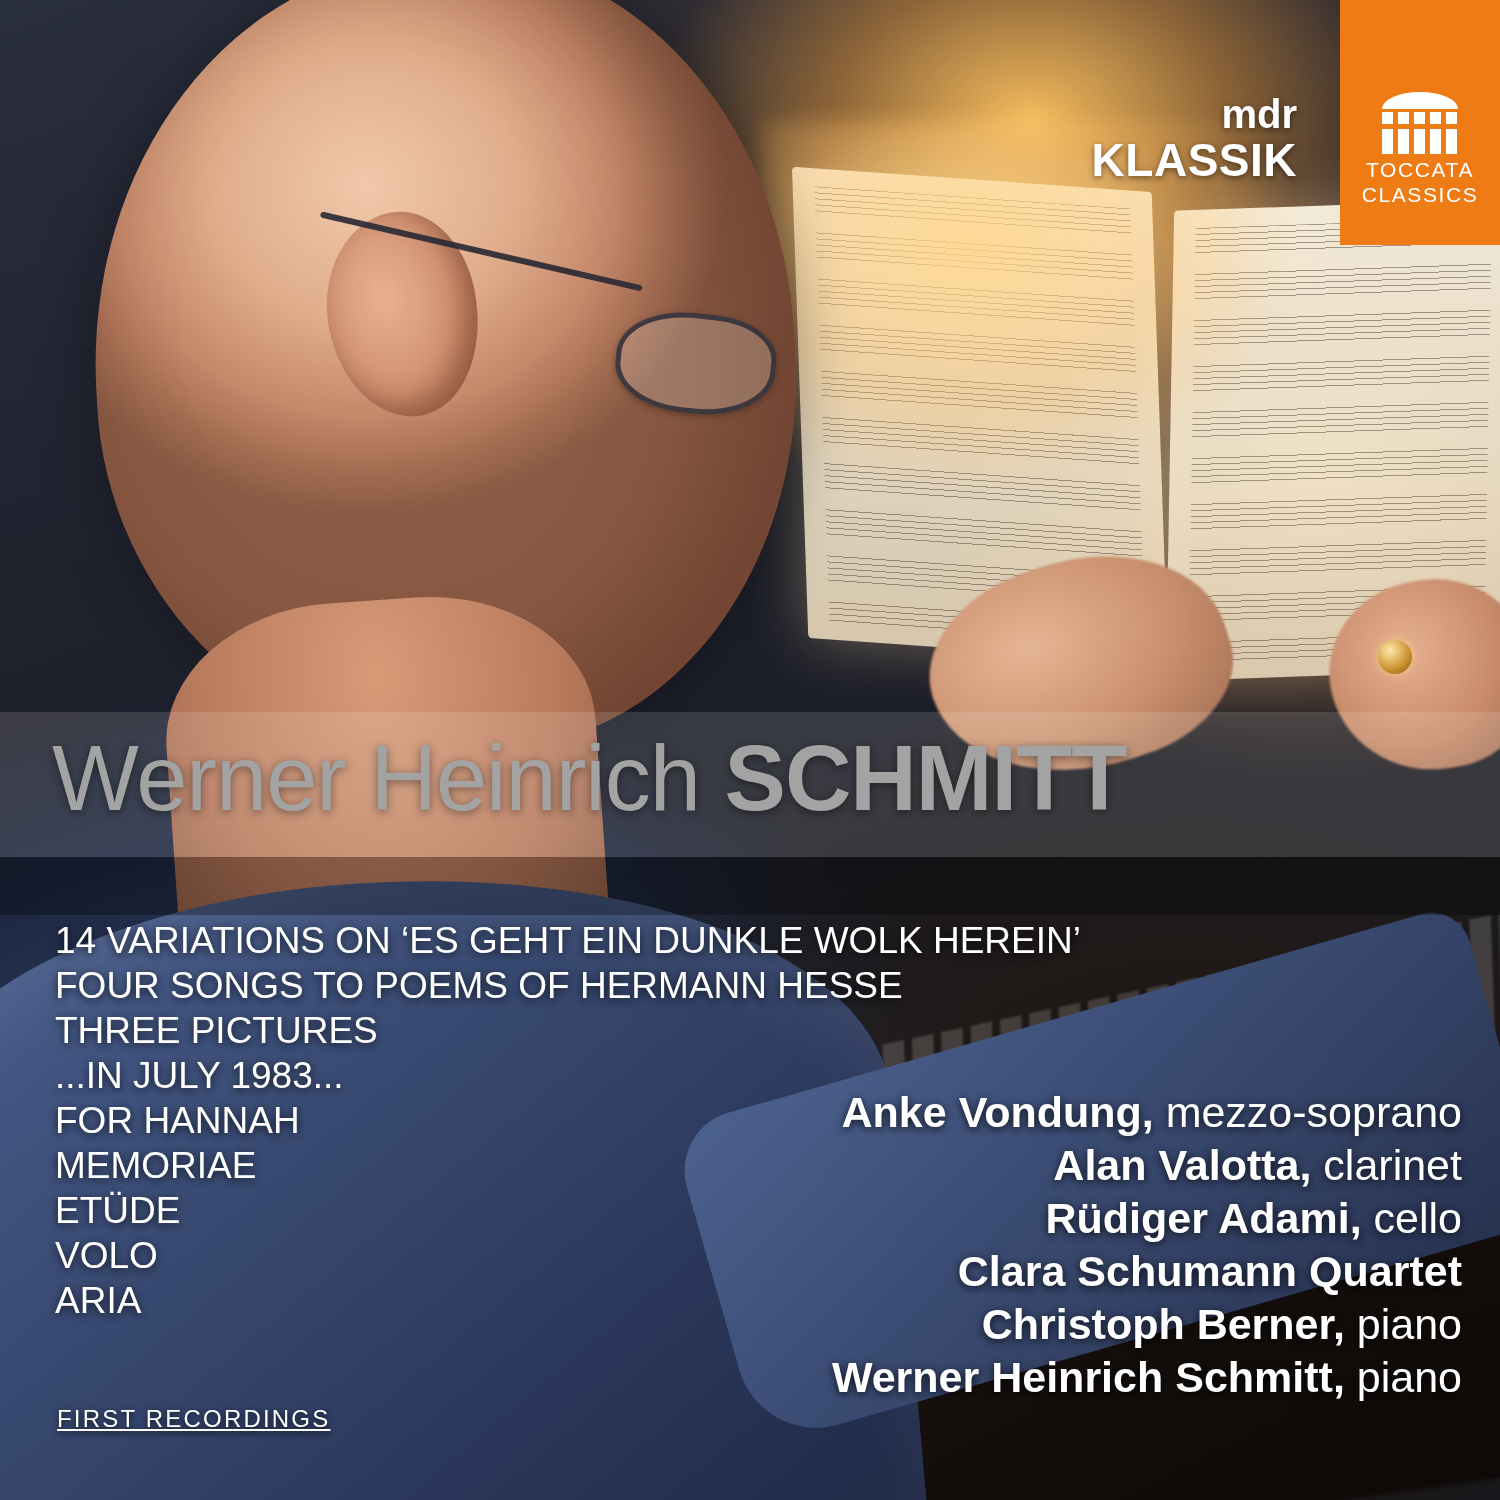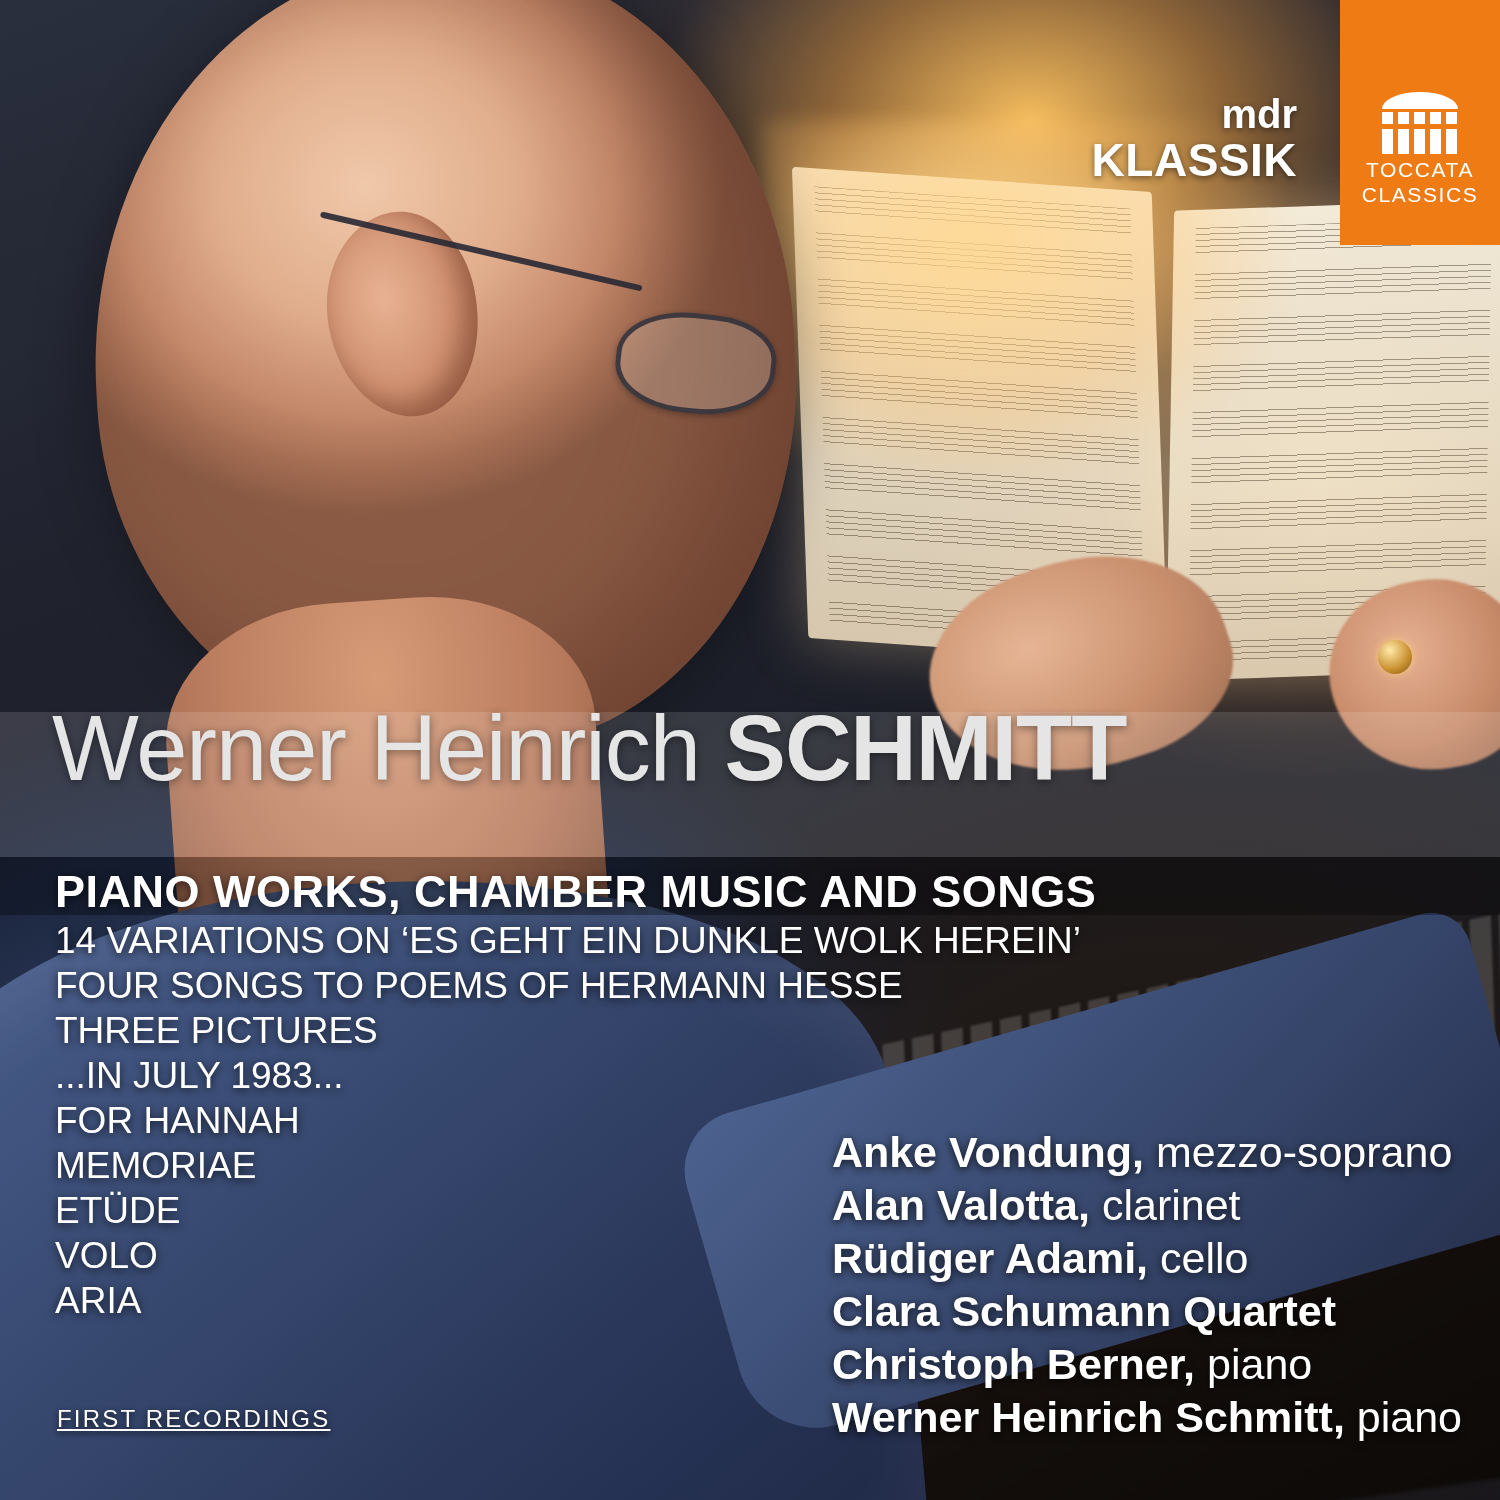--- a/index.html
+++ b/index.html
@@ -199,22 +199,22 @@
     background: rgba(255,255,255,0.13);
   }
   .band-sub {
     position: absolute;
     left: 0; top: 857px; width: 1500px; height: 58px;
     background: rgba(0,0,0,0.30);
   }
 
   .artist {
     position: absolute;
-    left: 52px; top: 696px;
-    color: #e5e5e5;
+    left: 52px; top: 726px;
+    color: #a3a3a3;
     font-size: 92px;
     font-weight: 400;
     letter-spacing: -1px;
     white-space: nowrap;
     text-shadow: 0 2px 10px rgba(0,0,0,0.45);
   }
   .artist b { font-weight: 700; }
 
   .headline {
     position: absolute;
@@ -236,22 +236,22 @@
     color: #ffffff;
     font-size: 37px;
     font-weight: 400;
     line-height: 45px;
     white-space: nowrap;
     text-shadow: 0 2px 8px rgba(0,0,0,0.75);
   }
 
   .performers {
     position: absolute;
-    right: 38px; top: 1126px;
-    text-align: left;
+    right: 38px; top: 1086px;
+    text-align: right;
   }
   .performers .p {
     color: #ffffff;
     font-size: 43px;
     line-height: 53px;
     font-weight: 700;
     white-space: nowrap;
     text-shadow: 0 2px 9px rgba(0,0,0,0.8);
   }
   .performers .p span.role { font-weight: 400; }
@@ -362,21 +362,20 @@
     <div class="hand"></div>
     <div class="hand2"></div>
     <div class="ring"></div>
   </div>
 
   <div class="band-title"></div>
   <div class="band-sub"></div>
 
   <div class="artist"><span>Werner Heinrich </span><b>SCHMITT</b></div>
 
-  <div class="headline">PIANO WORKS, CHAMBER MUSIC AND SONGS</div>
 
   <div class="works">
     <div class="w">14 VARIATIONS ON ‘ES GEHT EIN DUNKLE WOLK HEREIN’</div>
     <div class="w">FOUR SONGS TO POEMS OF HERMANN HESSE</div>
     <div class="w">THREE PICTURES</div>
     <div class="w">...IN JULY 1983...</div>
     <div class="w">FOR HANNAH</div>
     <div class="w">MEMORIAE</div>
     <div class="w">ETÜDE</div>
     <div class="w">VOLO</div>

